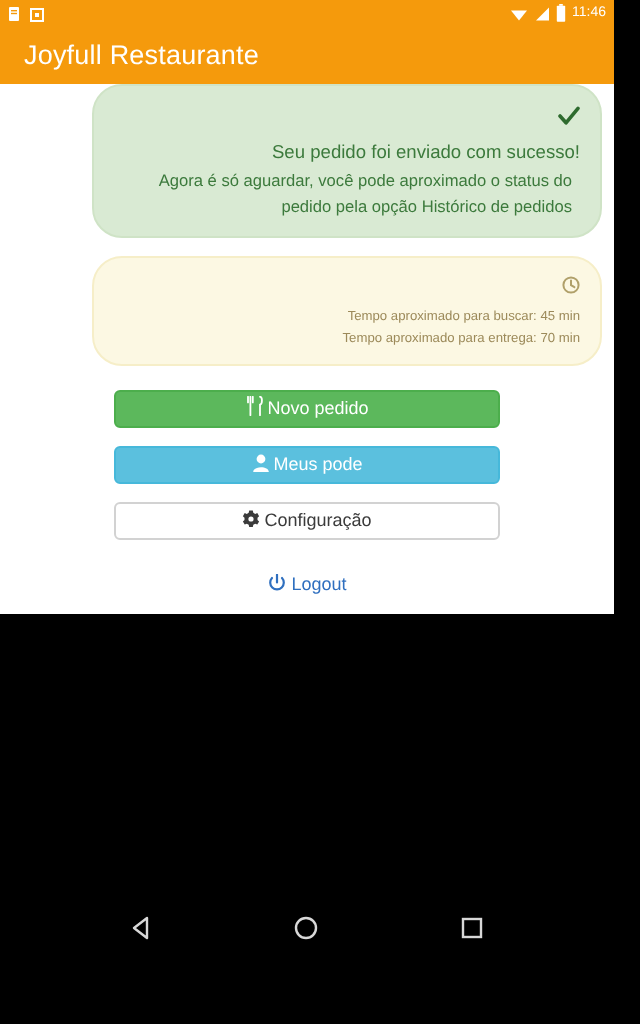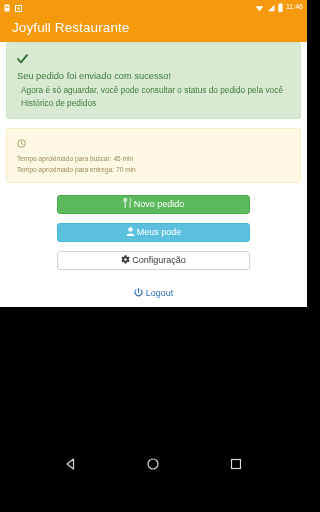--- a/index.html
+++ b/index.html
@@ -66,23 +66,24 @@
   .content {
     position: absolute;
     top: 42px; left: 0;
     width: 307px;
     height: 265px;
     background: #ffffff;
     padding: 0 6px;
   }
 
   .alert {
-    border-radius: 3px;
+    border-radius: 15px;
     padding: 7px 10px 9px;
-    text-align: left;
+    text-align: right;
+    margin-left: 40px;
   }
   .alert-success {
     background: #d9ead3;
     border: 1px solid #cfe3c6;
     color: #3c7a3c;
     margin-top: 0px;
   }
   .alert-warning {
     background: #fcf8e3;
     border: 1px solid #f6eec8;
@@ -232,21 +233,21 @@
 
   <div class="content">
 
     <div class="alert alert-success">
       <span class="alert-icon">
         <svg width="11" height="10" viewBox="0 0 11 10">
             <path d="M1 5 L4 8.4 L10 1.2" fill="none" stroke="#2e6b2e" stroke-width="1.8" stroke-linecap="round" stroke-linejoin="round"></path>
           </svg>
       </span>
       <div class="alert-title">Seu pedido foi enviado com sucesso!</div>
-      <div class="alert-sub">Agora é só aguardar, você pode consultar o status do pedido pela você Histórico de pedidos</div>
+      <div class="alert-sub">Agora é só aguardar, você pode aproximado o status do pedido pela opção Histórico de pedidos</div>
     </div>
 
     <div class="alert alert-warning">
       <span class="alert-icon">
         <svg width="9" height="9" viewBox="0 0 9 9">
             <circle cx="4.5" cy="4.5" r="3.8" fill="none" stroke="#b0a06a" stroke-width="1"></circle>
             <path d="M4.5 2.3 L4.5 4.6 L6.2 5.6" fill="none" stroke="#b0a06a" stroke-width="1" stroke-linecap="round"></path>
           </svg>
       </span>
       <div class="alert-line">Tempo aproximado para buscar: 45 min</div>

